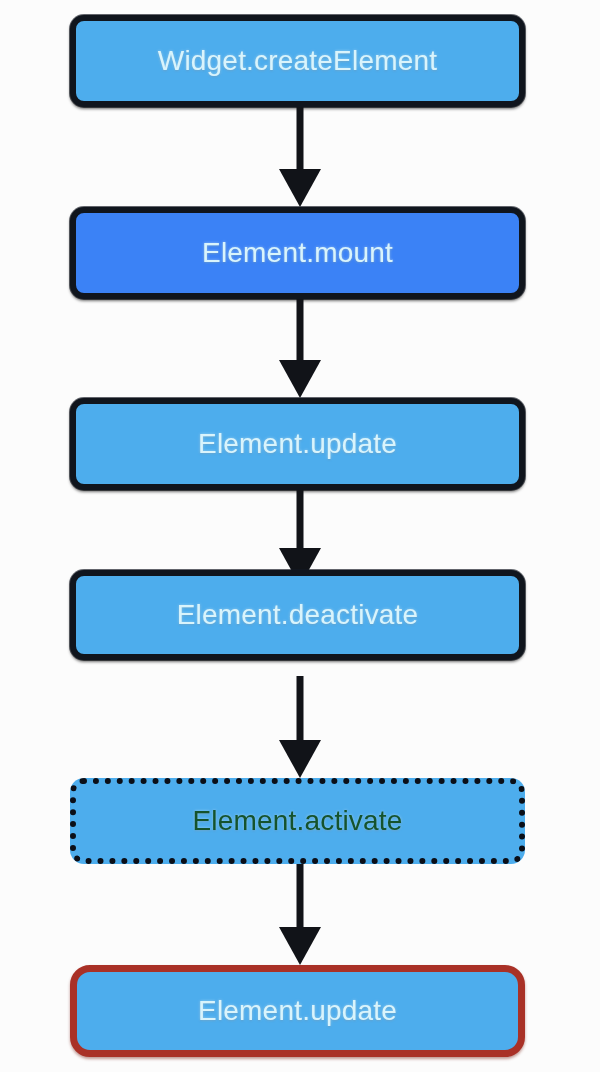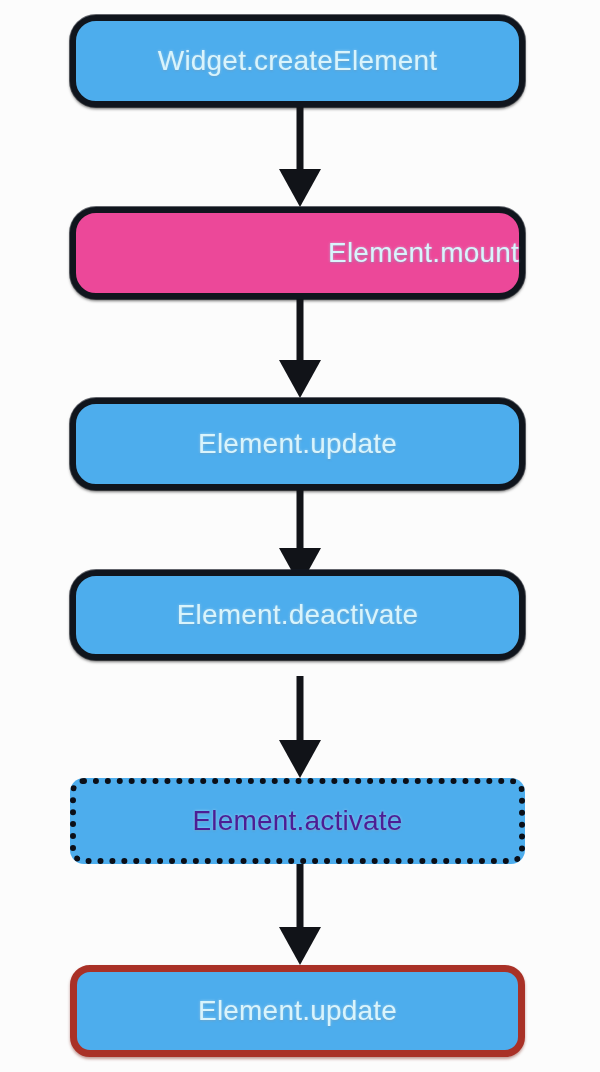--- a/index.html
+++ b/index.html
@@ -24,21 +24,21 @@
   
   .node {
     position: absolute;
     left: 70px;
     width: 455px;
     box-sizing: border-box;
     display: flex;
     align-items: center;
     justify-content: center;
     background: #4daded;
-    border-radius: 26px;
+    border-radius: 14px;
   }
 
   .node-solid {
     border: 6px solid #10151d;
     box-shadow: 0 2px 3px rgba(0,0,0,0.55),
                 0 0 0 1px rgba(20,25,35,0.65);
   }
 
   .node-danger {
     border: 7px solid #a93127;
@@ -94,21 +94,21 @@
 
   <div class="node node-solid" id="node-0" style="top: 15px; height: 92px; background: rgb(77, 173, 237); border-color: rgb(16, 21, 29);">
     <span class="node-label" style="color: rgb(217, 244, 252);">Widget.createElement</span>
   </div>
 
   <div class="connector" id="conn-0" style="top: 107px; height: 100px;">
     <div class="shaft" style="height: 62px; background: rgb(17, 19, 24);"></div>
     <div class="head" style="top: 62px; border-top-color: rgb(17, 19, 24);"></div>
   </div>
 
-  <div class="node node-solid" id="node-1" style="top: 207px; height: 92px; background: #ec4899; border-color: rgb(16, 21, 29); justify-content: flex-end;">
+  <div class="node node-solid" id="node-1" style="top: 207px; height: 92px; background: #3b82f6; border-color: rgb(16, 21, 29);">
     <span class="node-label" style="color: rgb(217, 244, 252);">Element.mount</span>
   </div>
 
   <div class="connector" id="conn-1" style="top: 299px; height: 99px;">
     <div class="shaft" style="height: 61px; background: rgb(17, 19, 24);"></div>
     <div class="head" style="top: 61px; border-top-color: rgb(17, 19, 24);"></div>
   </div>
 
   <div class="node node-solid" id="node-2" style="top: 398px; height: 92px; background: rgb(77, 173, 237); border-color: rgb(16, 21, 29); text-align: center;">
     <span class="node-label" style="color: rgb(217, 244, 252);">Element.update</span>
@@ -122,21 +122,21 @@
   <div class="node node-solid" id="node-3" style="top: 570px; height: 90px; background: rgb(77, 173, 237); border-color: rgb(16, 21, 29);">
     <span class="node-label" style="color: rgb(217, 244, 252);">Element.deactivate</span>
   </div>
 
   <div class="connector" id="conn-3" style="top: 676px; height: 102px;">
     <div class="shaft" style="height: 64px; background: rgb(17, 19, 24);"></div>
     <div class="head" style="top: 64px; border-top-color: rgb(17, 19, 24);"></div>
   </div>
 
   <div class="node node-dotted" id="node-4" style="top: 778px; height: 86px; background: rgb(77, 173, 237); border-color: rgb(11, 15, 24);">
-    <span class="node-label" style="color: #4c1d95;">Element.activate</span>
+    <span class="node-label" style="color: #14532d;">Element.activate</span>
   </div>
 
   <div class="connector" id="conn-4" style="top: 864px; height: 101px;">
     <div class="shaft" style="height: 63px; background: rgb(17, 19, 24);"></div>
     <div class="head" style="top: 63px; border-top-color: rgb(17, 19, 24);"></div>
   </div>
 
   <div class="node node-danger" id="node-5" style="top: 965px; height: 92px; background: rgb(77, 173, 237); border-color: rgb(169, 49, 39);">
     <span class="node-label" style="color: rgb(217, 244, 252);">Element.update</span>
   </div>

